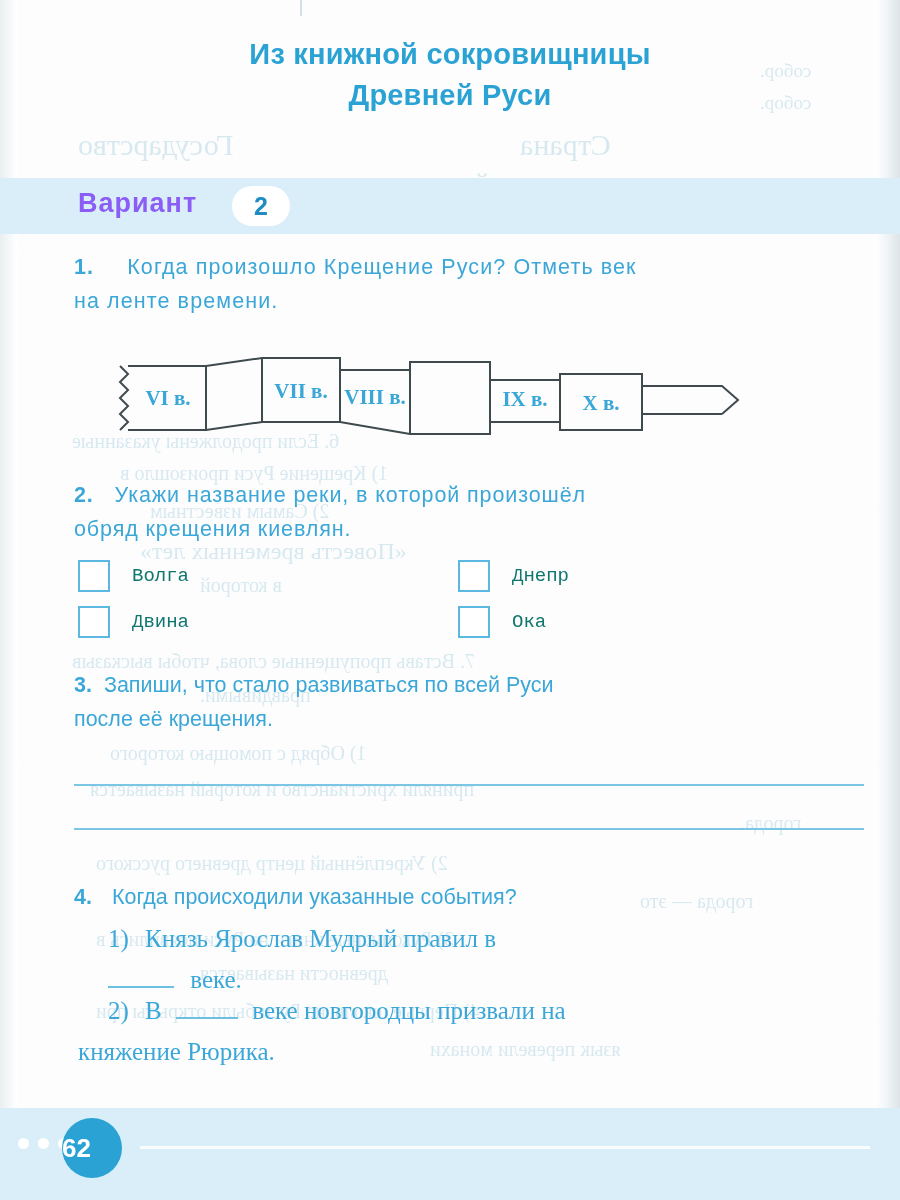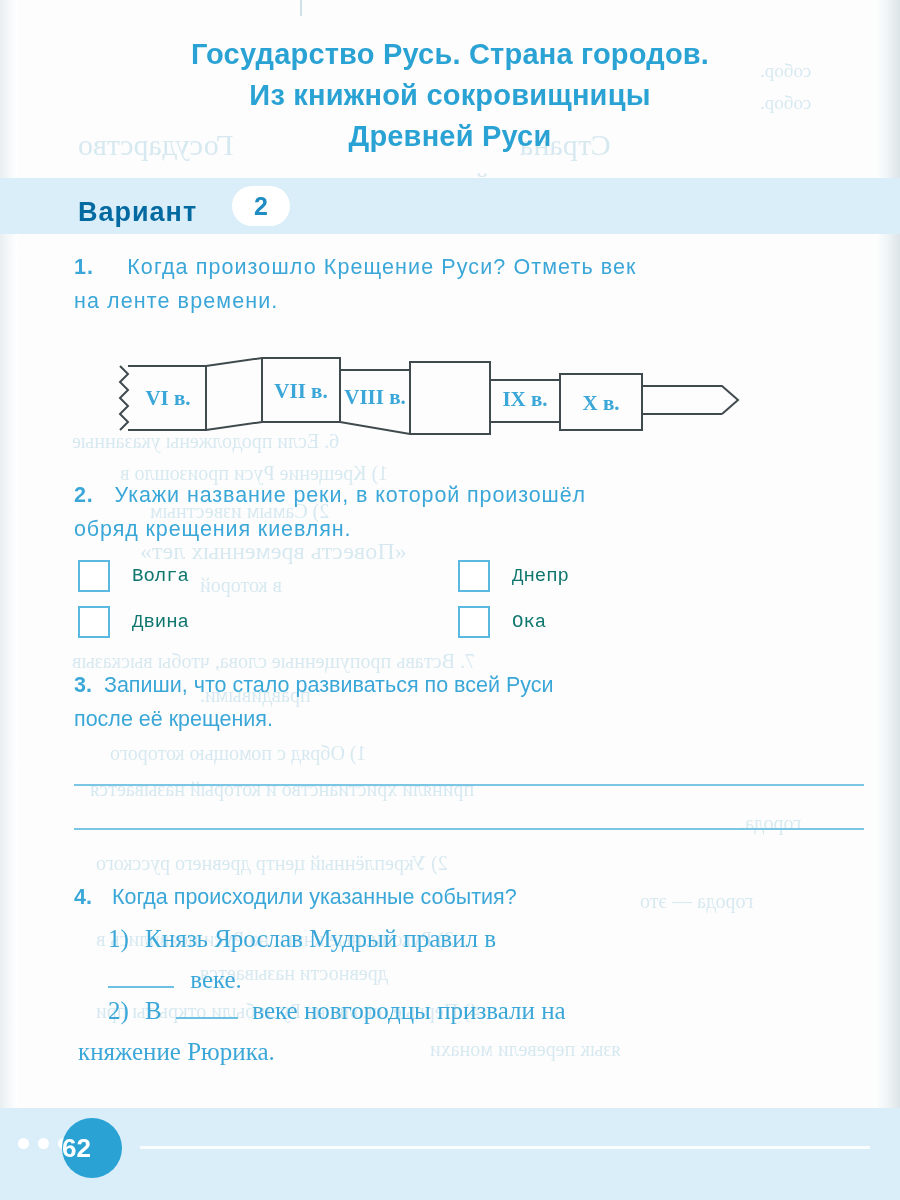--- a/index.html
+++ b/index.html
@@ -64,22 +64,22 @@
 
   
   .variant-bar {
     position: absolute;
     left: 0; top: 178px;
     width: 900px; height: 56px;
     background: #d9eef8;
   }
   .variant-label {
     position: absolute;
-    left: 78px; top: 197px;
-    color: #0369a1;
+    left: 78px; top: 188px;
+    color: #8b5cf6;
     font-weight: bold;
     font-size: 27px;
     letter-spacing: 1px;
   }
   .variant-num {
     position: absolute;
     left: 232px; top: 186px;
     width: 58px; height: 40px;
     background: #ffffff;
     border-radius: 20px;
@@ -263,21 +263,20 @@
       <div class="bleed" style="left: 740px; top: 812px; font-size: 20px;">города.</div>
       <div class="bleed" style="left: 96px; top: 852px; font-size: 20px;">2) Укреплённый   центр   древнего   русского</div>
       <div class="bleed" style="left: 640px; top: 890px; font-size: 20px;">города  — это</div>
       <div class="bleed" style="left: 96px; top: 928px; font-size: 20px;">3) Рукописные книги на Руси появились в</div>
       <div class="bleed" style="left: 200px; top: 962px; font-size: 20px;">древности  называется</div>
       <div class="bleed" style="left: 96px; top: 1000px; font-size: 20px;">4) Первые школы на Руси были открыты при</div>
       <div class="bleed" style="left: 430px; top: 1038px; font-size: 20px;">язык перевели монахи</div>
     </div>
 
   <div class="title-block">
-    <div>Государство Русь. Страна городов.</div>
     <div>Из книжной сокровищницы</div>
     <div>Древней Руси</div>
   </div>
 
   <div class="variant-bar"></div>
   <div class="variant-label">Вариант</div>
   <div class="variant-num">2</div>
 
   <div class="q" id="q1">
     <div class="line1">

